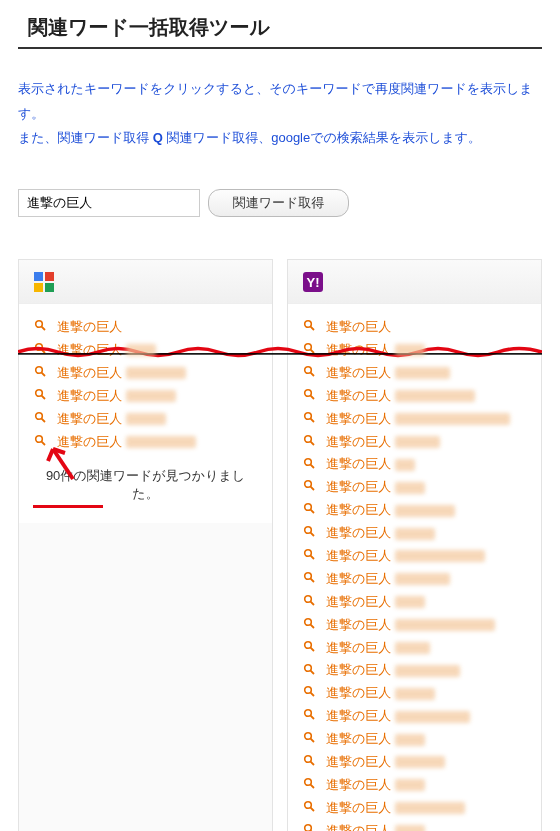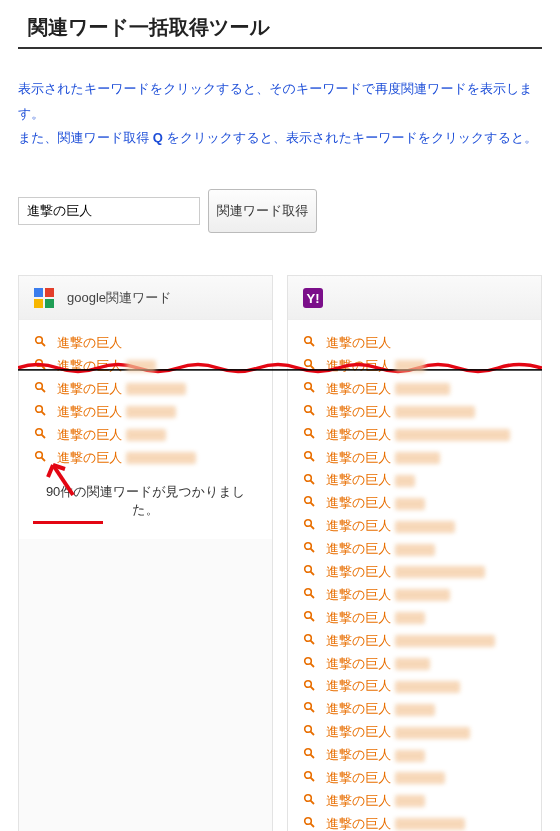--- a/index.html
+++ b/index.html
@@ -34,26 +34,26 @@
     }
     .search-input {
       width: 182px;
       height: 28px;
       padding: 3px 8px;
       font-size: 13px;
       border: 1px solid #ccc;
       vertical-align: middle;
     }
     .search-btn {
-      height: 44px;
-      padding: 0 8px;
+      height: 28px;
+      padding: 0 24px;
       font-size: 13px;
       border: 1px solid #bbb;
       background: linear-gradient(#fdfdfd,#eee);
-      border-radius: 3px;
+      border-radius: 12px;
       cursor: pointer;
       vertical-align: middle;
       margin-left: 4px;
       color:#333;
     }
     .columns {
       display: flex;
       margin: 42px 18px 0 18px;
       gap: 14px;
     }
@@ -133,21 +133,21 @@
   #google-body .red-under::after{ right:auto; width:70px; }
 </style></head>
 <body>
 
 <div class="title-bar">
   <h1>関連ワード一括取得ツール</h1>
 </div>
 
 <div class="description">
   <span>表示されたキーワードをクリックすると、そのキーワードで再度関連ワードを表示します。</span><br>
-  <span>また、関連ワード取得 </span><span class="desc-q">Q</span><span> をクリックすると、表示されたキーワードをクリックすると。</span>
+  <span>また、関連ワード取得 </span><span class="desc-q">Q</span><span> 関連ワード取得、googleでの検索結果を表示します。</span>
 </div>
 
 <div class="search-area">
   <input class="search-input" type="text" value="進撃の巨人" style="">
   <button class="search-btn">関連ワード取得</button>
 </div>
 
 <div class="columns wrap-rel">
 
   <svg class="wavy" style="top:86px;" width="100%" height="16" viewBox="0 0 524 16" preserveAspectRatio="none">
@@ -158,21 +158,20 @@
   <div class="col">
     <div class="col-header">
       <span class="hicon">
         <svg width="20" height="20" viewBox="0 0 20 20">
           <rect x="0" y="0" width="9" height="9" fill="#3b7ded"></rect>
           <rect x="11" y="0" width="9" height="9" fill="#e33e2b"></rect>
           <rect x="0" y="11" width="9" height="9" fill="#f7b600"></rect>
           <rect x="11" y="11" width="9" height="9" fill="#1f9e55"></rect>
         </svg>
       </span>
-      <span>google関連ワード</span>
     </div>
     <div class="col-body" id="google-body">
         <div class="kw-row">
           <span class="mag"><svg width="12" height="12" viewBox="0 0 12 12">
               <circle cx="5" cy="5" r="3.3" stroke="#e86e00" stroke-width="1.6" fill="none"></circle>
               <line x1="7.6" y1="7.6" x2="11" y2="11" stroke="#e86e00" stroke-width="1.8"></line>
             </svg></span>
           <span class="kw">進撃の巨人</span>
         </div>
         <div class="kw-row">

